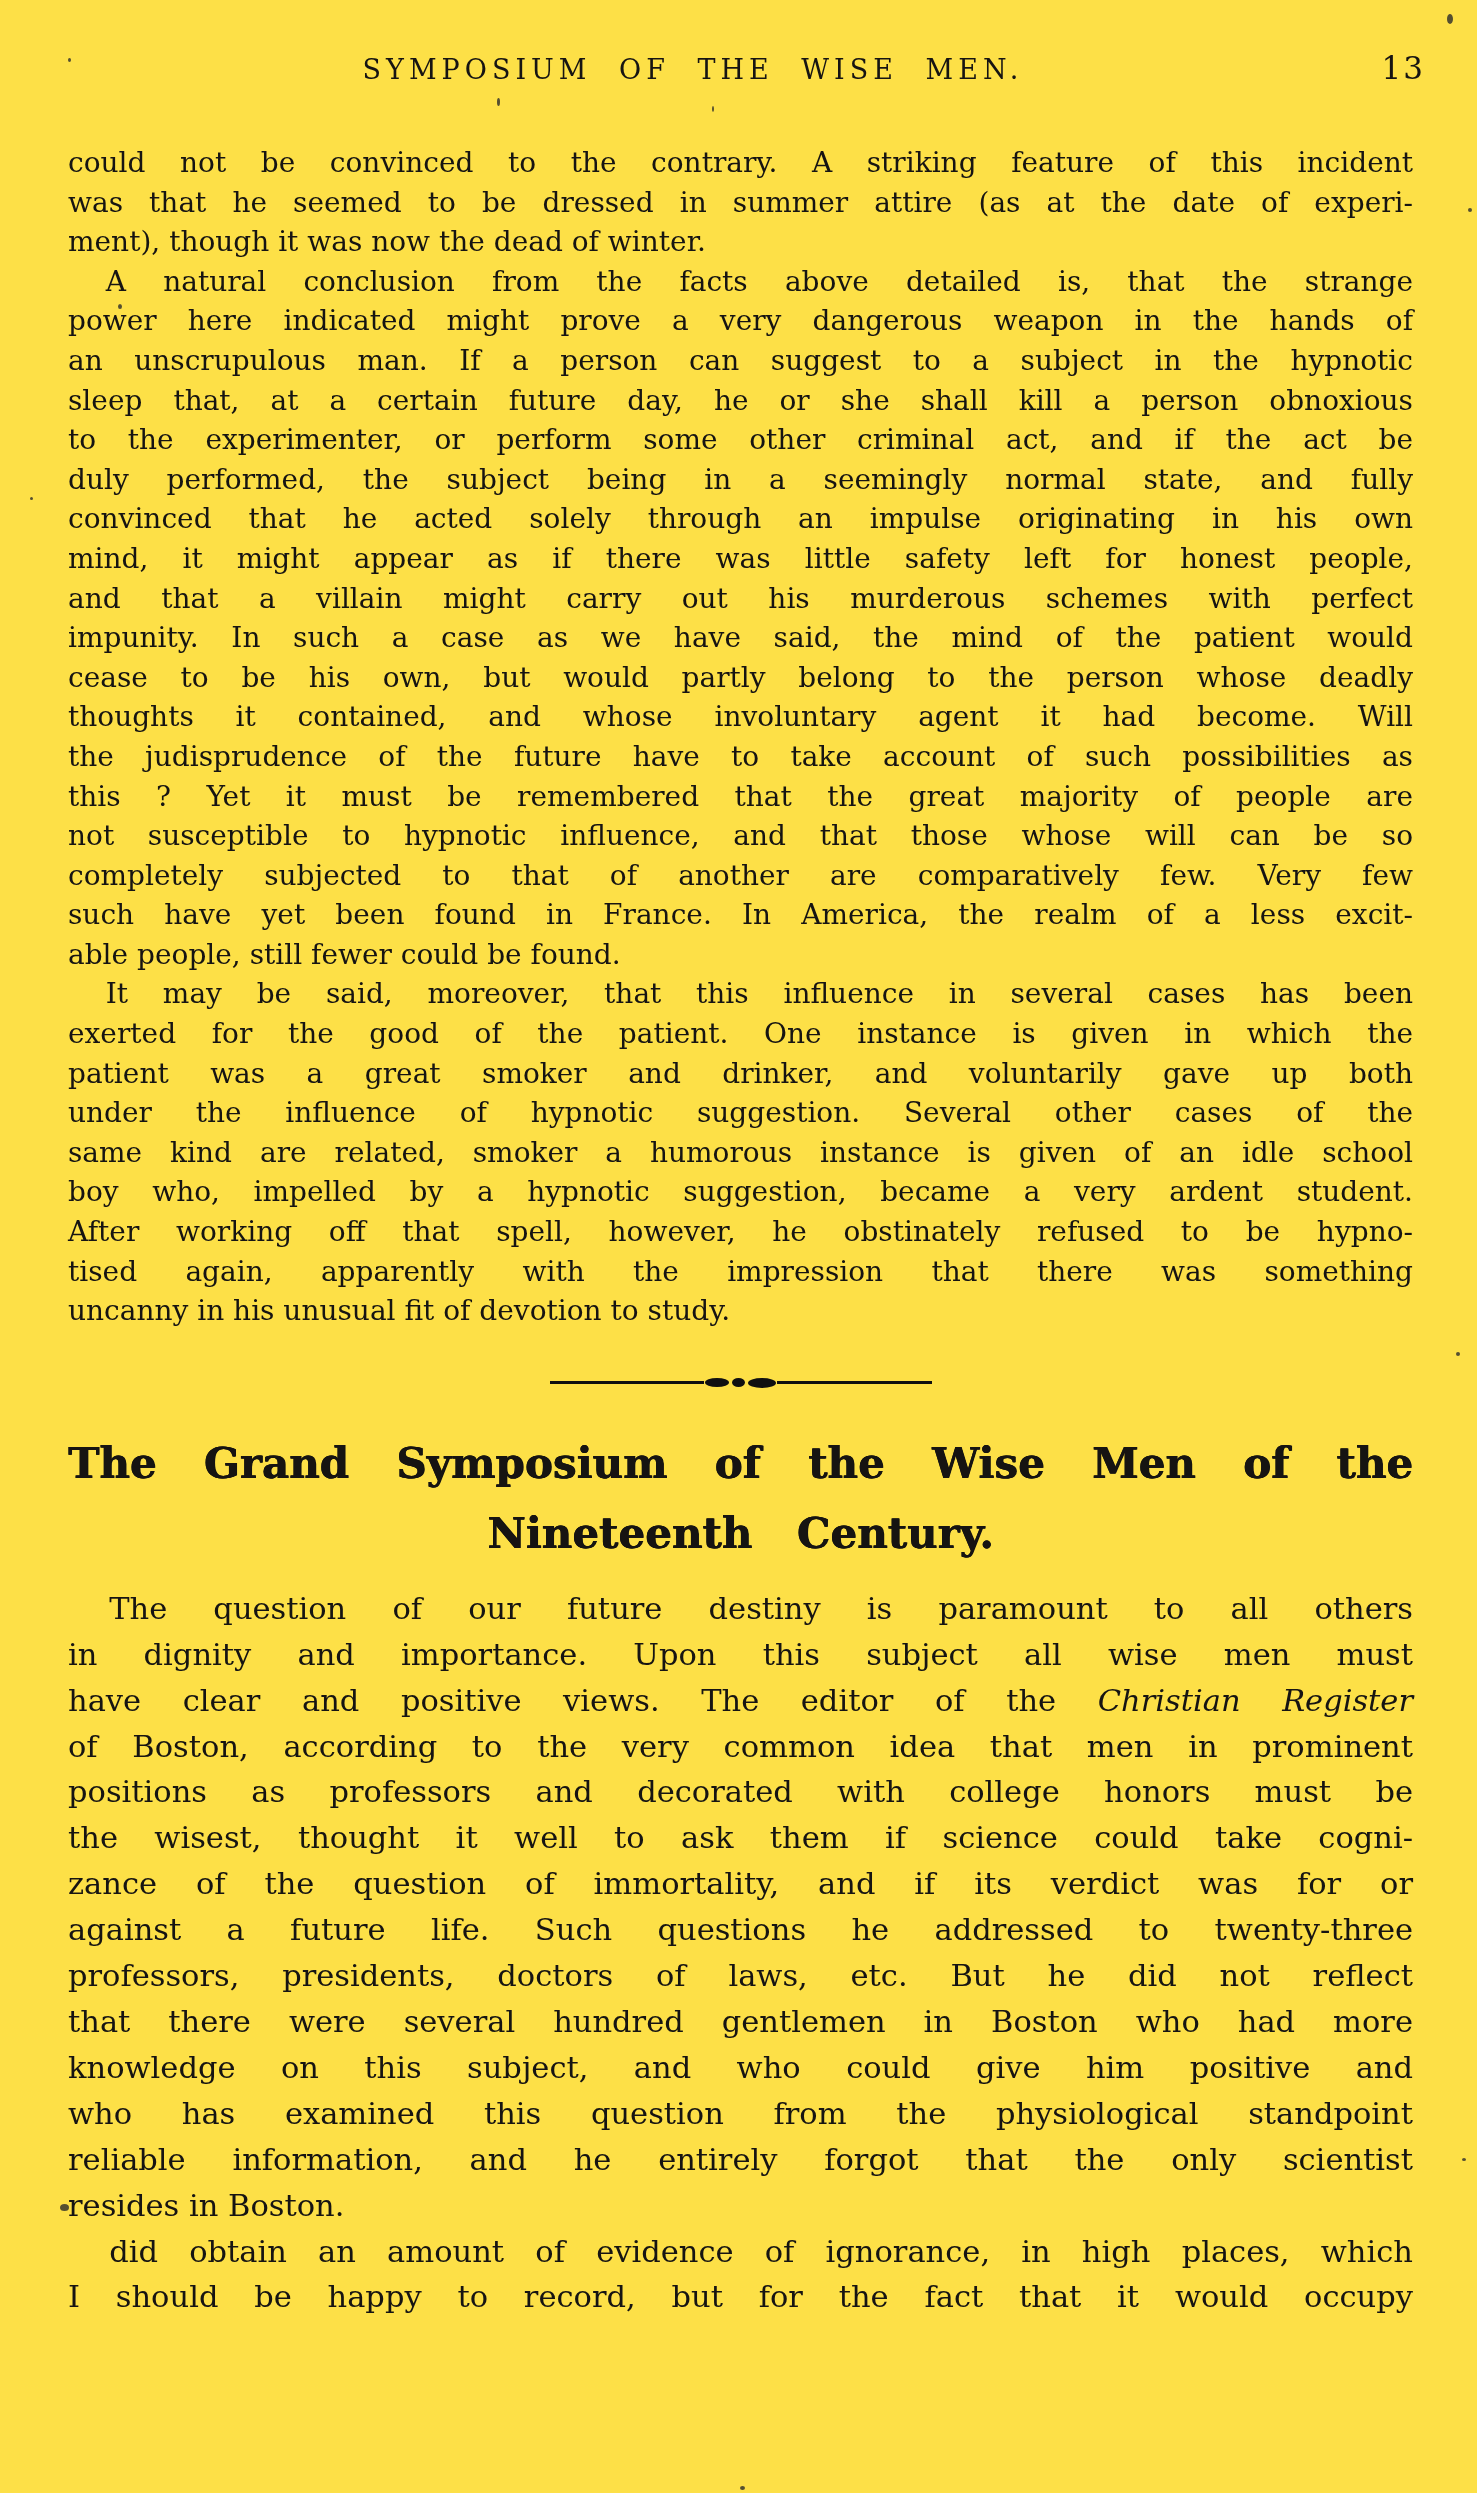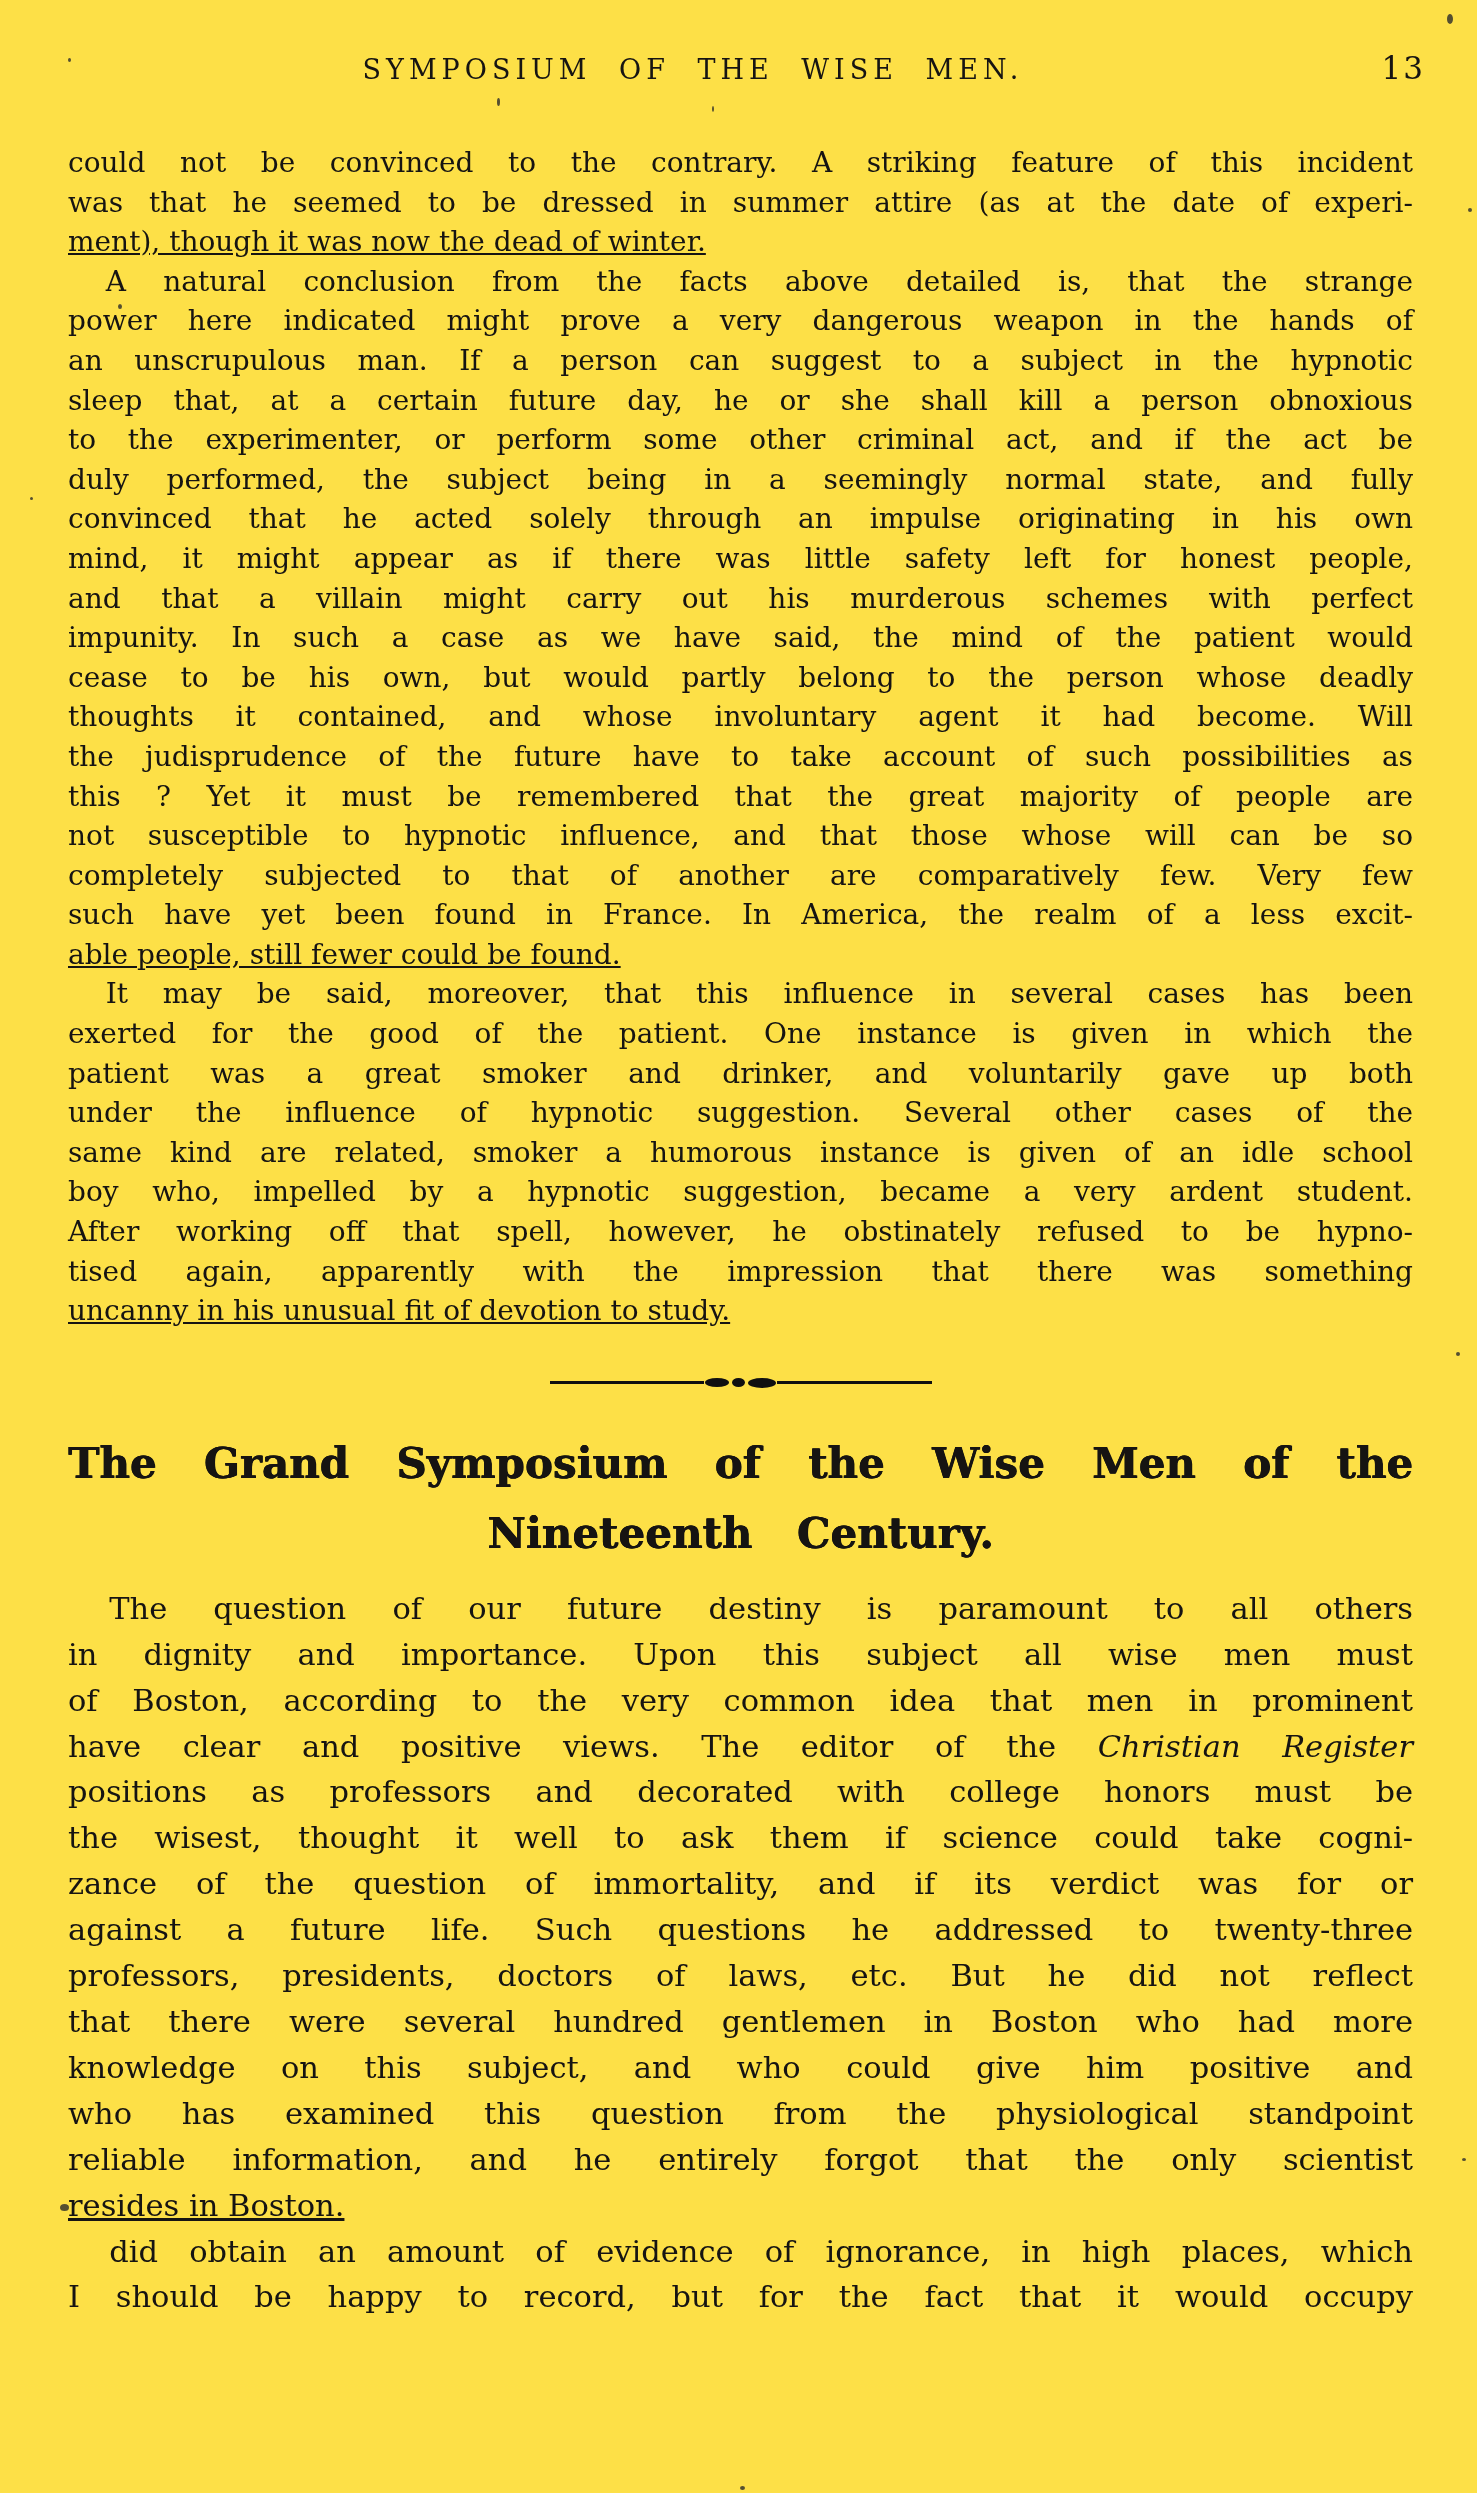--- a/index.html
+++ b/index.html
@@ -28,21 +28,21 @@
   .content{position:absolute;left:68px;top:143px;width:1345px;}
 
   .sec{display:block;}
   .sec-small .line{font-size:28px;line-height:39.6px;}
   .sec-large .line{font-size:30.5px;line-height:45.9px;}
   .line{
     text-align:justify;
     text-align-last:justify;
     white-space:normal;
   }
-  .line.para-end{text-align-last:left;text-decoration:underline;}
+  .line.para-end{text-align-last:left;}
   .para.indent .line:first-child{text-indent:1.35em;}
   .line i{font-style:italic;}
 
   
   .divider{
     margin:47px auto 0 auto;width:382px;height:10px;
     display:flex;align-items:center;justify-content:center;
   }
   .divider .rule{flex:1;height:3px;background:#101010;}
   .divider .orn{background:#101010;border-radius:50%;}
@@ -126,22 +126,22 @@
         <span class="rule"></span>
       </div>
       <div class="heading">
         <div class="heading-line heading-line1">The Grand Symposium of the Wise Men of the</div>
         <div class="heading-line heading-line2">Nineteenth Century.</div>
       </div>
       <div class="sec sec-large">
         <div class="para indent">
           <div class="line">The question of our future destiny is paramount to all others</div>
           <div class="line">in dignity and importance.  Upon this subject all wise men must</div>
+          <div class="line">have clear and positive views.  The editor of the <i>Christian Register</i></div>
           <div class="line">of Boston, according to the very common idea that men in prominent</div>
-          <div class="line">have clear and positive views.  The editor of the <i>Christian Register</i></div>
           <div class="line">positions as professors and decorated with college honors must be</div>
           <div class="line">the wisest, thought it well to ask them if science could take cogni-</div>
           <div class="line">zance of the question of immortality, and if its verdict was for or</div>
           <div class="line">against a future life.  Such questions he addressed to twenty-three</div>
           <div class="line">professors, presidents, doctors of laws, etc.  But he did not reflect</div>
           <div class="line">that there were several hundred gentlemen in Boston who had more</div>
           <div class="line">knowledge on this subject, and who could give him positive and</div>
           <div class="line">who has examined this question from the physiological standpoint</div>
           <div class="line">reliable information, and he entirely forgot that the only scientist</div>
           <div class="line para-end">resides in Boston.</div>

